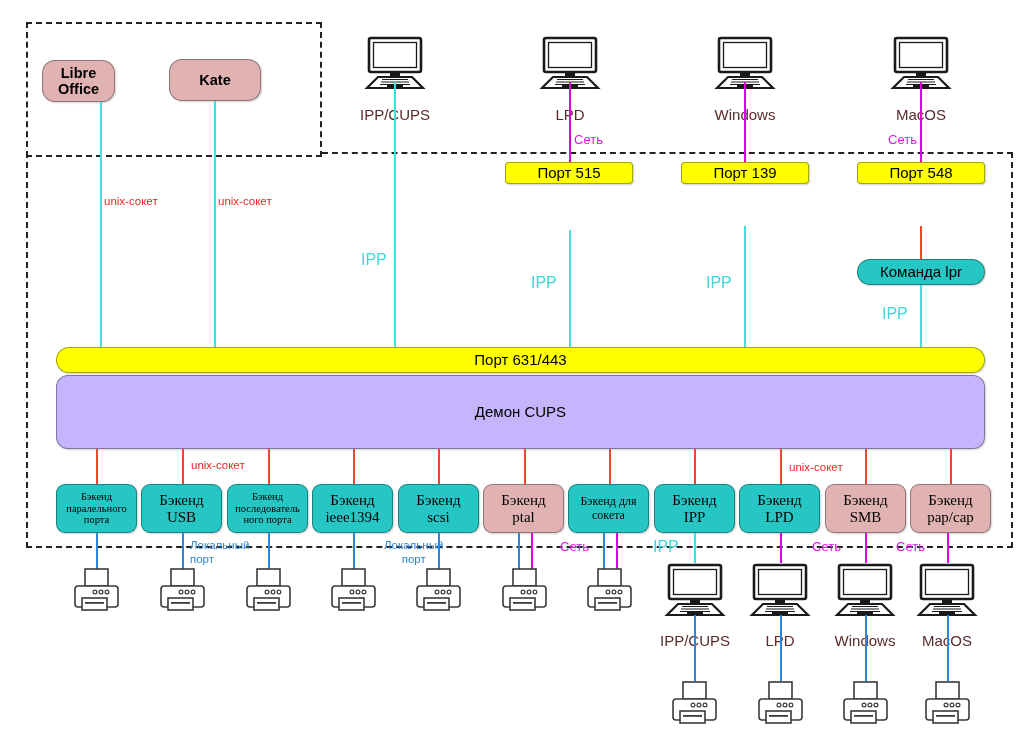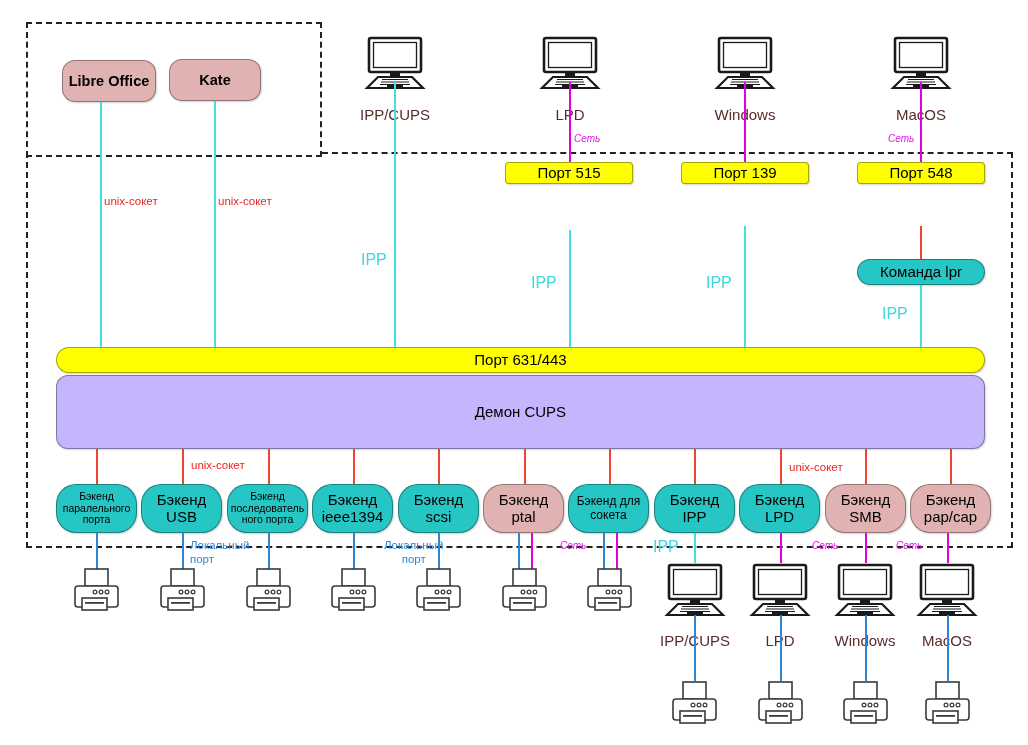--- a/index.html
+++ b/index.html
@@ -15,57 +15,57 @@
         border:1px solid rgba(0,0,0,.35);color:#000;line-height:1.12;
         box-shadow:1px 1px 2px rgba(0,0,0,.18);}
   .pink{background:#e0b3b2;}
   .teal{background:#26c6c4;}
   .yellow{background:#ffff00;}
   .olive{background:#c4b5fd;}
 
   .node.app{font-weight:bold;font-size:14.5px;border-radius:13px;}
   .node.daemon{font-size:15px;}
   .node.port{font-size:15px;border-radius:4px;}
-  .node.backend{font-size:15px;border-radius:20px;}
+  .node.backend{font-size:15px;border-radius:9px;font-family:Liberation Serif, serif;}
   .node.backend.small{font-size:10.5px;}
   .node.bigbar{font-size:15px;}
 
   
   .ln{position:absolute;}
   .vl{width:2px;}
   .cyan{background:#40e0e0;}
   .red{background:#f4442e;}
   .magenta{background:#e000e0;}
   .blue{background:#2e86d8;}
 
   
   .lbl{position:absolute;font-size:11.5px;white-space:nowrap;line-height:1.15;}
   .lbl.red{background:none;color:#ee2222;}
   .lbl.cyan{background:none;color:#3fd8db;font-size:16px;}
-  .lbl.magenta{background:none;color:#e713e7;font-size:10px;font-style:italic;}
+  .lbl.magenta{background:none;color:#e713e7;font-size:13px;}
   .lbl.blue{background:none;color:#2e86d8;font-size:11.5px;}
 
   
   .cap{position:absolute;font-size:15px;color:#5a2b2b;white-space:nowrap;text-align:center;}
 
   
   .dev{position:absolute;}
   .dev svg{display:block;}
 </style>
 </head>
 <body>
 
 <div id="stage">
 
   <div class="dashbox" style="left:26px;top:22px;width:296px;height:135px;"></div>
   <div class="dashbox" style="left:26px;top:152px;width:987px;height:396px;border-top:none;"></div>
 
   <div class="dashbox" style="left:322px;top:152px;width:691px;height:0;border-left:none;border-right:none;border-bottom:none;"></div>
 
-  <div class="node app pink" style="left:62px;top:60px;width:94px;height:42px;">
+  <div class="node app pink" style="left:42px;top:60px;width:73px;height:42px;justify-content:flex-end;">
     <span>Libre Office</span>
   </div>
   <div class="node app pink" style="left:169px;top:59px;width:92px;height:42px;">
     <span>Kate</span>
   </div>
 
   <div class="ln vl cyan" style="left:100px;top:102px;height:246px;"></div>
   <div class="ln vl cyan" style="left:214px;top:101px;height:247px;"></div>
   <div class="lbl red" style="left:104px;top:195px;">unix-сокет</div>
   <div class="lbl red" style="left:218px;top:195px;">unix-сокет</div>

